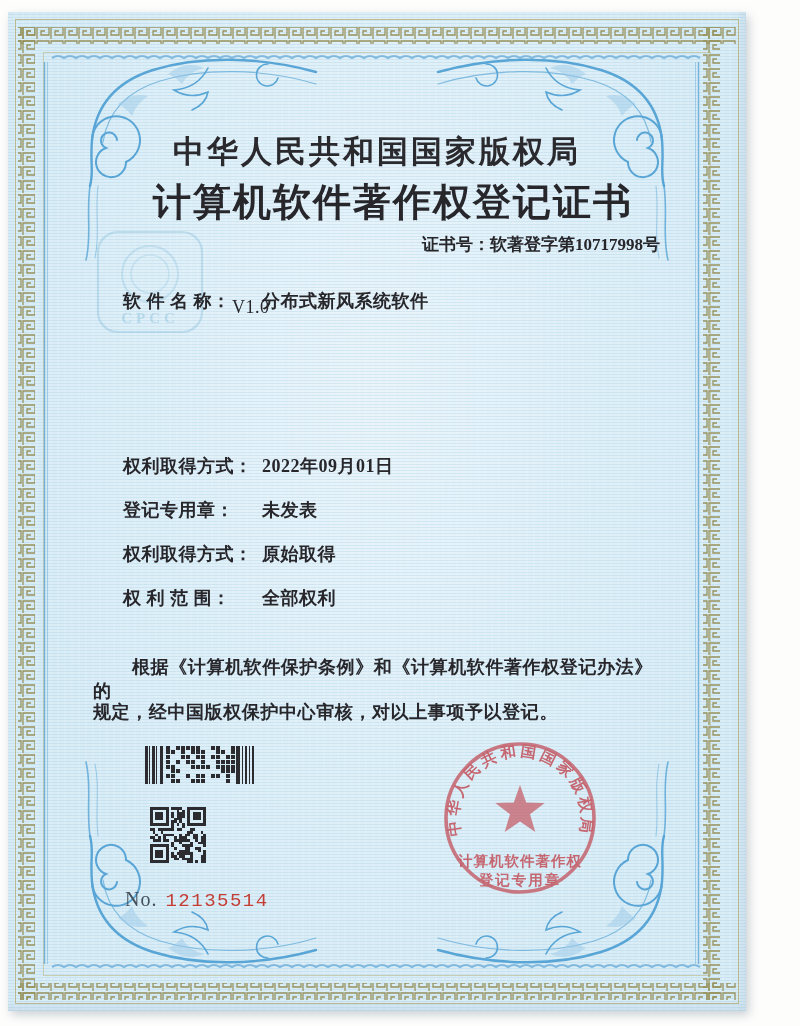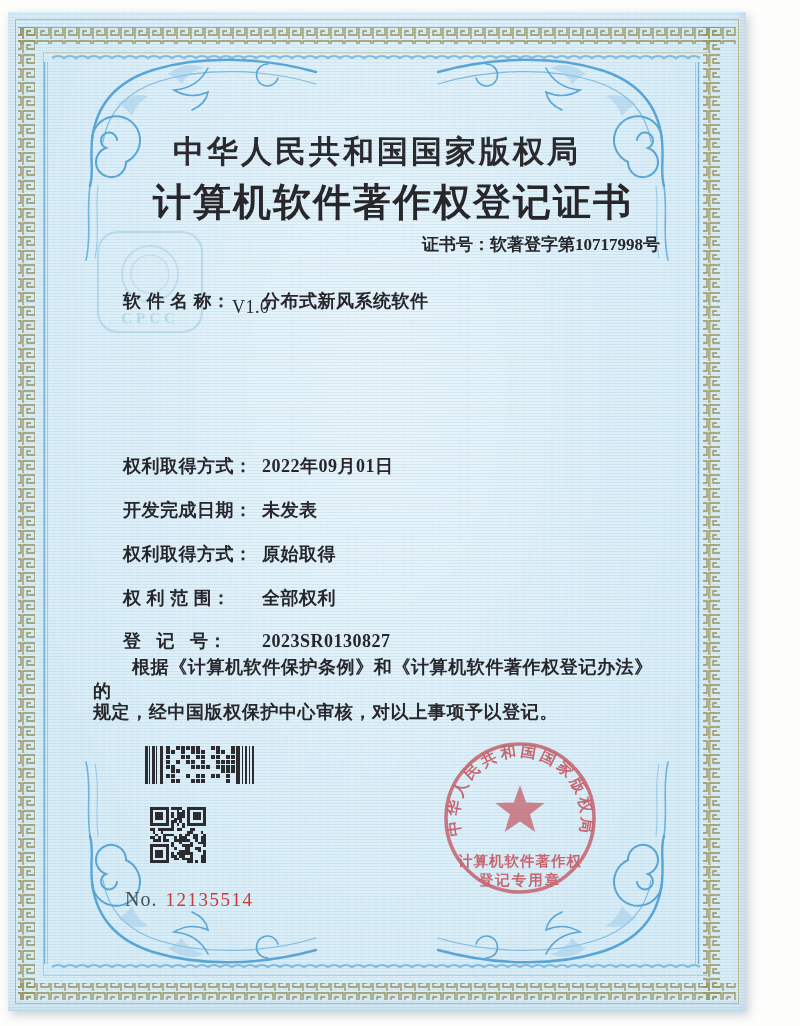--- a/index.html
+++ b/index.html
@@ -26,21 +26,21 @@
          letter-spacing:.5px; white-space:pre; }
   .row .lbl { display:inline-block; width:139px; }
   .v2 { position:absolute; left:224px; font-size:18px; font-weight:400; color:#26262b; letter-spacing:.5px; }
   .stmt { position:absolute; left:85px; width:578px; font-size:18px; font-weight:700;
           color:#26262b; letter-spacing:.6px; }
   .stmt.l1 { text-indent:39px; }
   .barcode { position:absolute; left:137px; top:733px; width:110px; height:39px; }
   .qr { position:absolute; left:142px; top:795px; width:56px; height:56px; }
   .seal { position:absolute; left:427px; top:721px; width:170px; height:170px; opacity:.92; }
   .serial { position:absolute; left:117px; top:876px; font-size:20px; color:#44505c; letter-spacing:1px; }
-  .serial .num { font-family:Liberation Serif, serif; font-size:19px;
+  .serial .num { font-family:Liberation Mono, monospace; font-size:19px;
                  color:#c43d35; letter-spacing:1.5px; margin-left:8px; }
   .issue-date { position:absolute; left:447px; top:874px; font-size:22px; font-weight:700;
                 color:#1d1d22; letter-spacing:1px; }
   .wm { position:absolute; left:86px; top:216px; width:112px; height:108px; opacity:.55; }
 </style>
 </head>
 <body>
 
 <div class="page">
   <div class="paper">
@@ -107,34 +107,31 @@
       <span class="lbl">软 件 名 称：</span><span>分布式新风系统软件</span>
     </div>
     <div class="v2" style="top:285px">V1.0</div>
 
 
     <div class="row" style="top:421px">
       <span class="lbl">权利取得方式：</span><span>2022年09月01日</span>
     </div>
 
     <div class="row" style="top:465px">
-      <span class="lbl">开发完成日期：</span><span>未发表</span>
+      <span class="lbl">登记专用章：</span><span>未发表</span>
     </div>
 
     <div class="row" style="top:509px">
       <span class="lbl">权利取得方式：</span><span>原始取得</span>
     </div>
 
     <div class="row" style="top:553px">
       <span class="lbl">权 利 范 围：</span><span>全部权利</span>
     </div>
 
-    <div class="row" style="top:596px">
-      <span class="lbl">登   记   号：</span><span>2023SR0130827</span>
-    </div>
 
     <div class="stmt" style="top:688px">规定，经中国版权保护中心审核，对以上事项予以登记。</div>
     <div class="stmt l1" style="top:643px">根据《计算机软件保护条例》和《计算机软件著作权登记办法》的</div>
 
     <svg class="barcode" viewBox="0 0 110 38" aria-hidden="true" shape-rendering="crispEdges">
       <g fill="#2b2b30">
         <rect x="0" y="0" width="2.6" height="38"></rect>
           <rect x="4" y="0" width="1.2" height="38"></rect>
         <rect x="7" y="0" width="2.6" height="38"></rect>
           <rect x="11" y="0" width="1.2" height="38"></rect>

